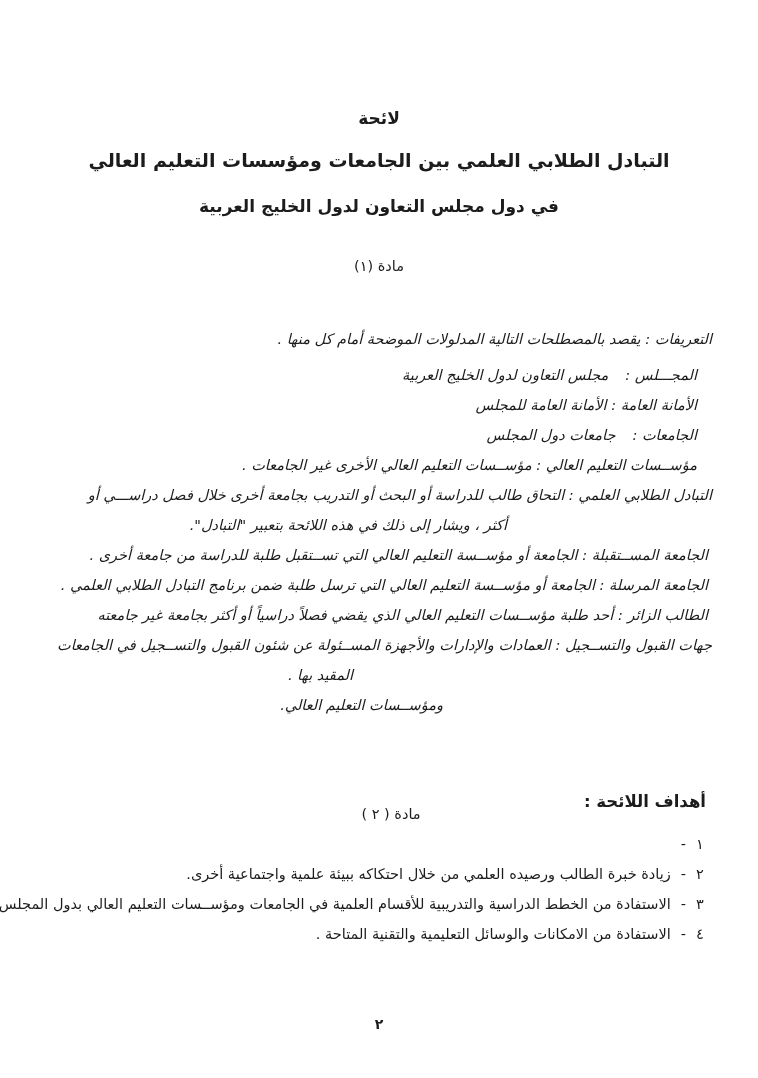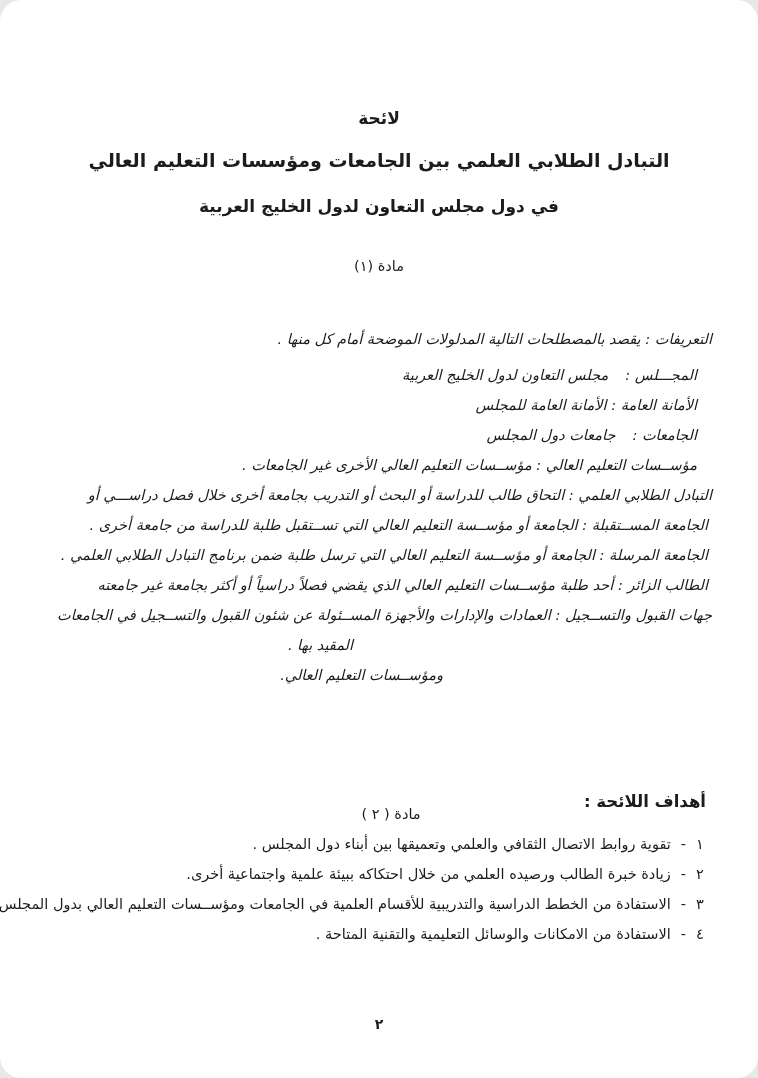--- a/index.html
+++ b/index.html
@@ -10,21 +10,20 @@
   .page {
     position: relative;
     width: 758px;
     height: 1078px;
     margin: 0 auto;
     background: #ffffff;
     color: #1c1c1c;
     direction: rtl;
     font-family: "DejaVu Sans", sans-serif;
     overflow: hidden;
-    border-radius: 21px;
   }
   .centered { position: absolute; left: 0; right: 0; text-align: center; }
   .title-1 { top: 108px; font-size: 17px; font-weight: bold; }
   .title-2 { top: 149px; font-size: 19px; font-weight: bold; }
   .title-3 { top: 196px; font-size: 17px; font-weight: bold; }
   .article-heading { font-size: 14.5px; font-weight: normal; letter-spacing: 0.5px; }
   .m1 { top: 258px; }
   .m2 { top: 806px; padding-left: 24px; }
 
   .body-block {
@@ -95,40 +94,40 @@
     <div class="line ind-sm">الأمانة العامة : الأمانة العامة للمجلس</div>
 
     <div class="line def-row ind-sm">
       <span>الجامعات :</span>
       <span>جامعات دول المجلس</span>
     </div>
 
     <div class="line ind-sm">مؤســسات التعليم العالي : مؤســسات التعليم العالي الأخرى غير الجامعات .</div>
 
     <div class="line">التبادل الطلابي العلمي : التحاق طالب للدراسة أو البحث أو التدريب بجامعة أخرى خلال فصل دراســـي أو</div>
+    <div class="line cont-exchange">أكثر ، ويشار إلى ذلك في هذه اللائحة بتعبير "التبادل".</div>
 
     <div class="line ind-xs">الجامعة المســتقبلة : الجامعة أو مؤســسة التعليم العالي التي تســتقبل طلبة للدراسة من جامعة أخرى .</div>
     <div class="line ind-xs">الجامعة المرسلة : الجامعة أو مؤســسة التعليم العالي التي ترسل طلبة ضمن برنامج التبادل الطلابي العلمي .</div>
 
     <div class="line ind-xs">الطالب الزائر : أحد طلبة مؤســسات التعليم العالي الذي يقضي فصلاً دراسياً أو أكثر بجامعة غير جامعته</div>
     <div class="line">جهات القبول والتســجيل : العمادات والإدارات والأجهزة المســئولة عن شئون القبول والتســجيل في الجامعات</div>
 
     <div class="line cont-visiting">المقيد بها .</div>
     <div class="line cont-admission">ومؤســسات التعليم العالي.</div>
   </div>
 
   <div class="centered article-heading m2">مادة ( ٢ )</div>
 
   <div class="goals-heading">أهداف اللائحة :</div>
 
   <div class="goals-list">
     <div class="goal-item">
       <span class="goal-num">١</span>
       <span class="goal-dash">-</span>
-      <span>تقوية روابط الاتصال الثقافي والعلمي وتعميقها بين أبناء دول المجلس .</span>
     </div>
     <div class="goal-item">
       <span class="goal-num">٢</span>
       <span class="goal-dash">-</span>
       <span>زيادة خبرة الطالب ورصيده العلمي من خلال احتكاكه ببيئة علمية واجتماعية أخرى.</span>
     </div>
     <div class="goal-item">
       <span class="goal-num">٣</span>
       <span class="goal-dash">-</span>
       <span>الاستفادة من الخطط الدراسية والتدريبية للأقسام العلمية في الجامعات ومؤســسات التعليم العالي بدول المجلس .</span>

